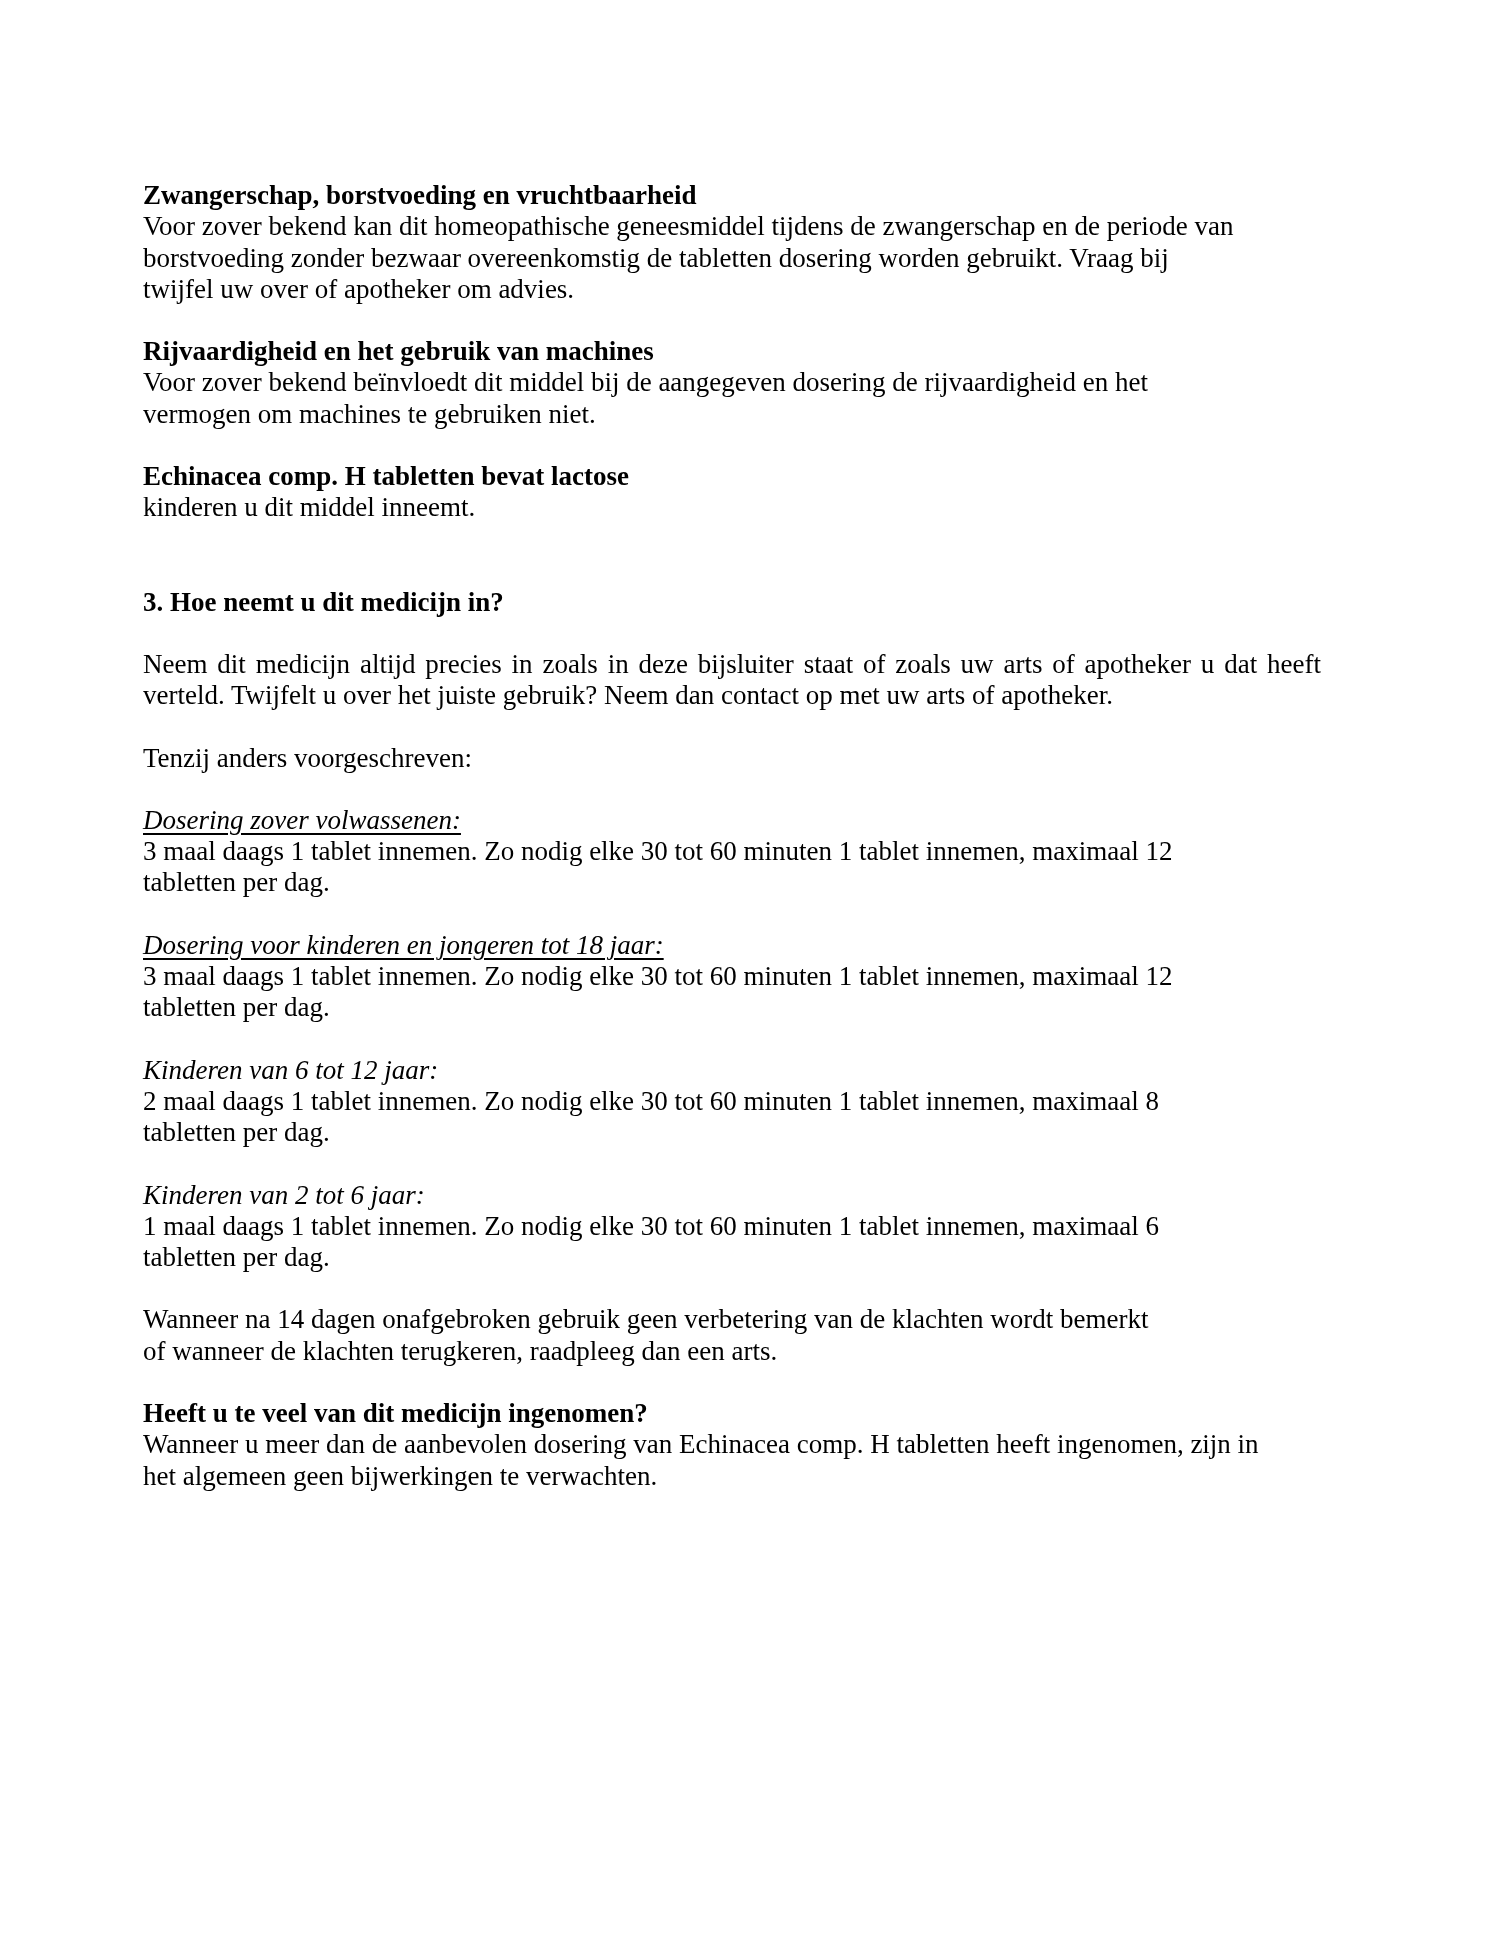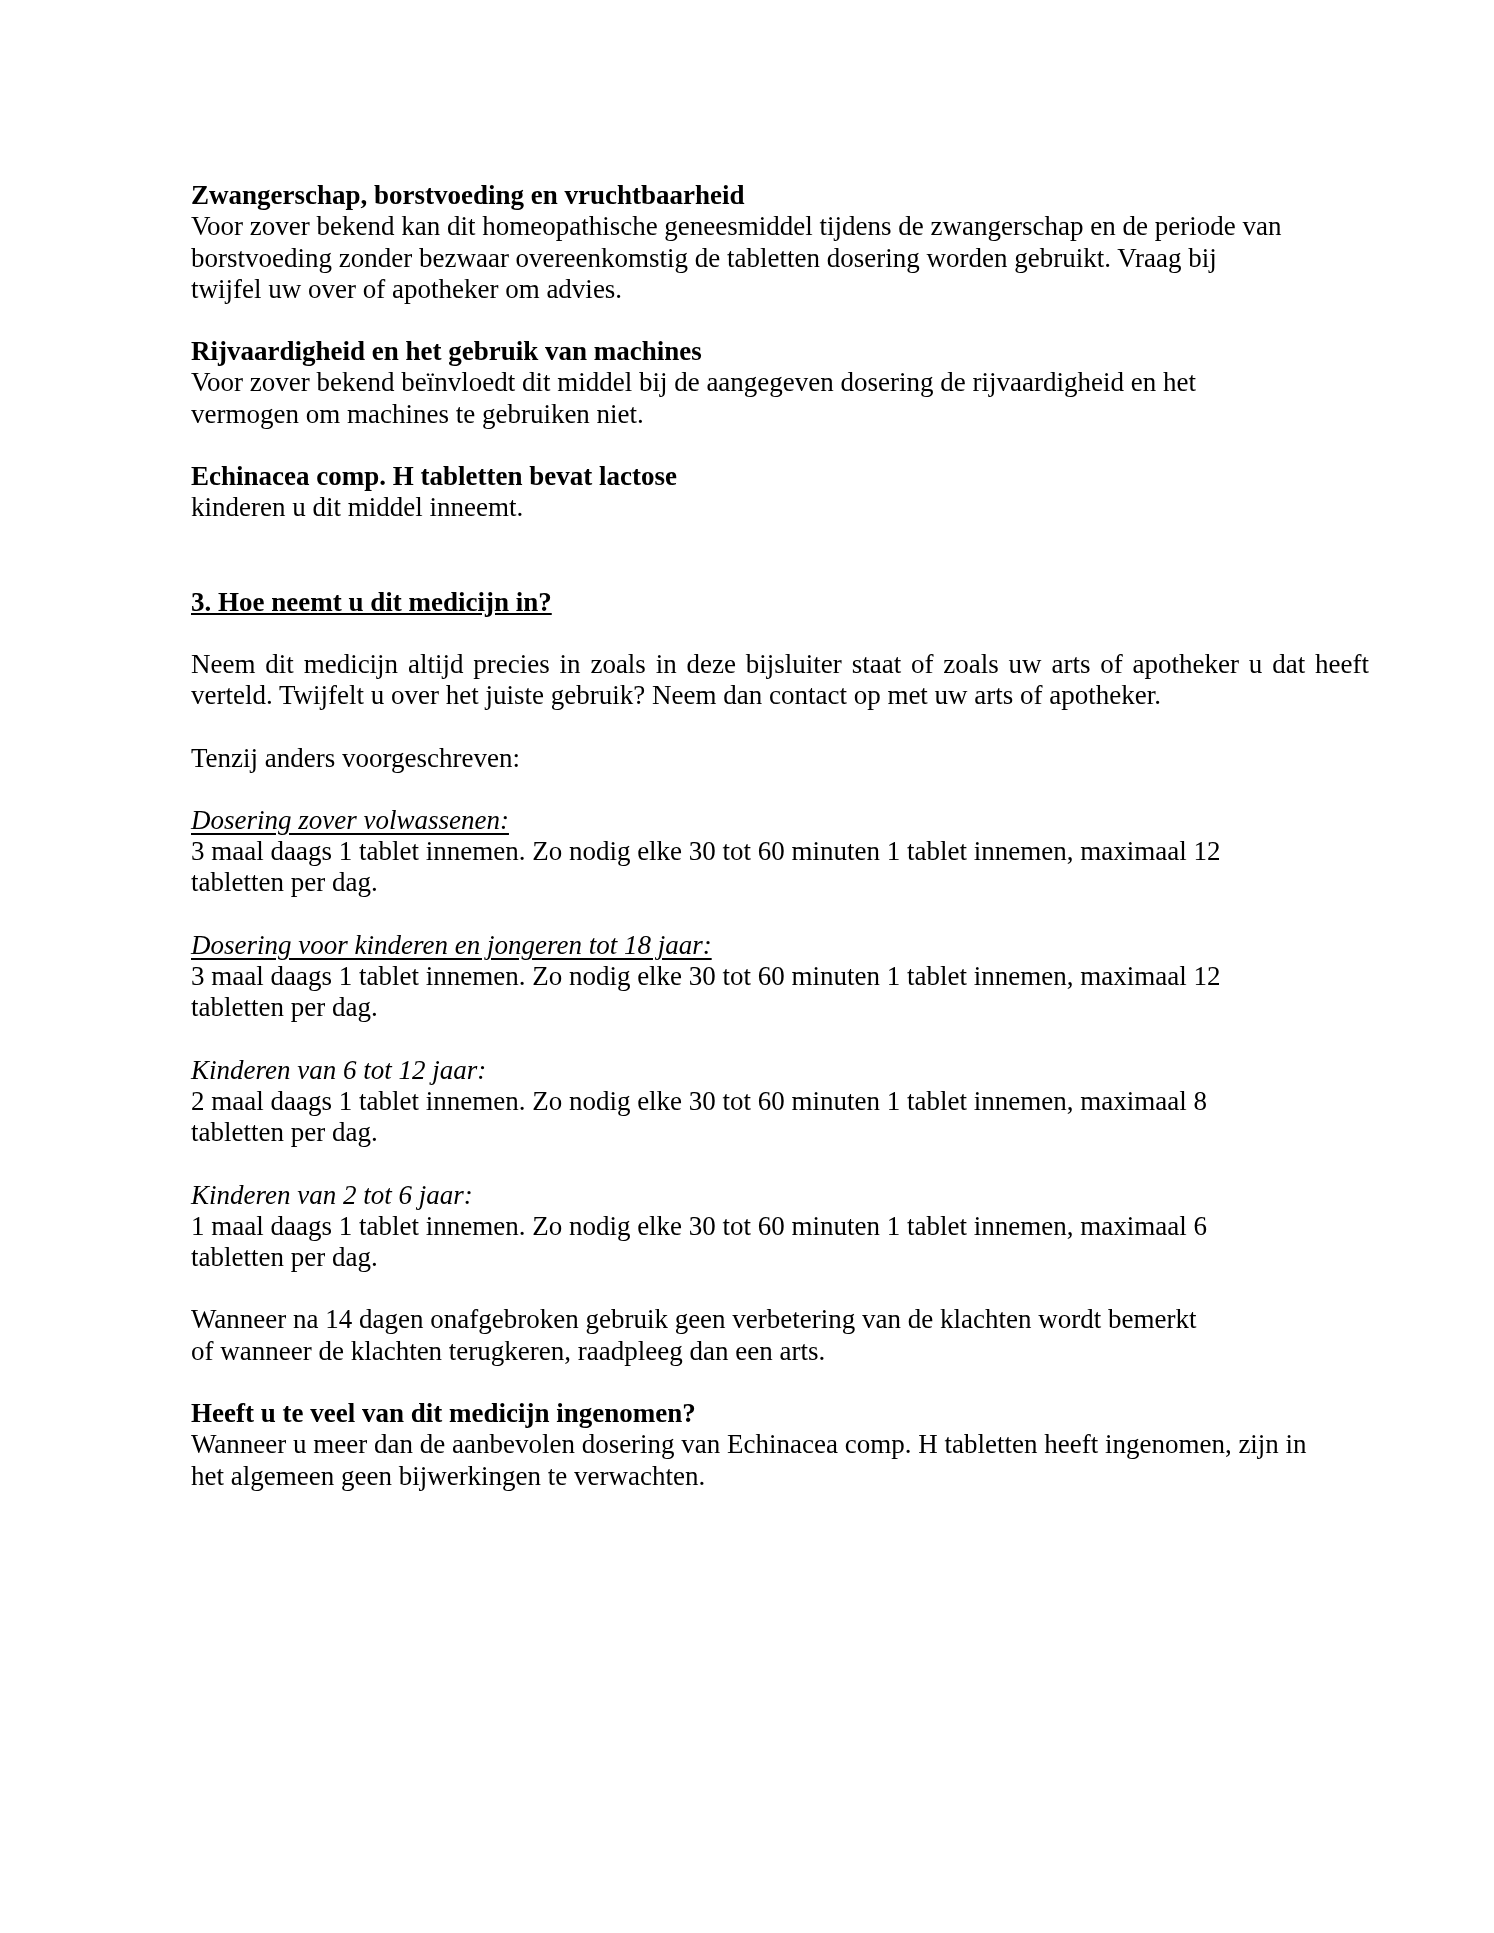--- a/index.html
+++ b/index.html
@@ -15,25 +15,24 @@
     font-family: "Liberation Serif", "DejaVu Serif", serif;
     color: #000000;
   }
   .page {
     position: absolute;
     left: 143px;
     top: 180px;
     width: 1178px;
     font-size: 27px;
     line-height: 31.3px;
-    margin-left: 48px;
   }
   .blk { margin-top: 31px; }
   .blk.first { margin-top: 0; }
-  .blk.g2 { margin-top: 63px; text-decoration: underline; }
+  .blk.g2 { margin-top: 63px; }
   .ln, .h, .hu, .hi {
     white-space: nowrap;
     min-height: 31.3px;
   }
   .h  { font-weight: bold; }
   .hu {
     font-style: italic;
     text-decoration: underline;
     text-decoration-thickness: 2px;
     text-underline-offset: 4px;

